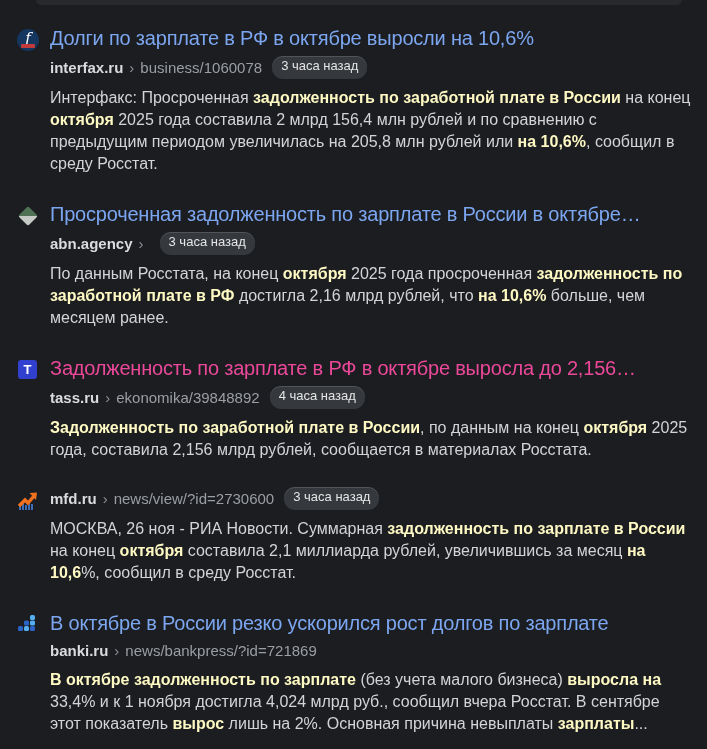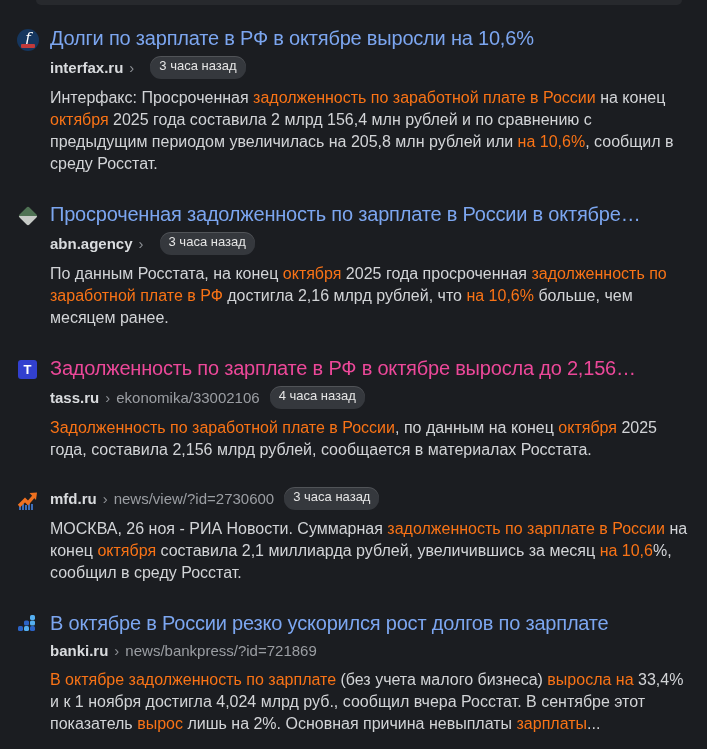--- a/index.html
+++ b/index.html
@@ -26,21 +26,21 @@
   .meta{font-size:15px;line-height:20px;margin-bottom:8px;color:#9b9ea3;display:flex;align-items:center}
   .domain{color:#d9dbde;font-weight:700;text-decoration:none;cursor:pointer}
   .sep{margin:0 6px;color:#8e9196}
   .path{color:#9b9ea3;text-decoration:none;cursor:pointer}
   .badge{
     margin-left:10px;font-size:13px;line-height:16px;padding:2px 9px 5px;
     background:#35383d;color:#e5e5e5;border-radius:11px;white-space:nowrap;
     box-shadow:inset 0 1px 0 rgba(255,255,255,.14);
   }
   .snippet{font-size:16px;line-height:22px;color:#d2d4d7}
-  .snippet .b{font-weight:400;color:#f97316}
+  .snippet .b{font-weight:700;color:#fef9c3}
   
   .ic-circle{width:22px;height:22px;border-radius:50%;background:#15365e;position:relative;margin:1px}
   .ic-f{
     position:absolute;left:0;top:-1px;width:22px;text-align:center;
     color:#fff;font-family:"DejaVu Serif",serif;font-style:italic;font-size:15px;line-height:20px;
   }
   .ic-red{position:absolute;left:4px;bottom:3px;width:14px;height:4px;background:#c23a3a;border-radius:1px}
   .ic-diamond{
     width:14px;height:14px;margin:5px auto 0;transform:rotate(45deg);
     background:linear-gradient(135deg,#4f7254 0 50%,#c6cac6 50% 100%);
@@ -62,20 +62,21 @@
         <div class="ic-circle">
           <span class="ic-f">ƒ</span>
           <span class="ic-red"></span>
         </div>
       </div>
     <div class="content">
       <a class="title"><span class="b">Долги по зарплате в РФ в октябре выросли на 10,6%</span></a>
       <div class="meta">
         <a class="domain">interfax.ru</a>
         <span class="sep">›</span>
+        <a class="path">business/1060078</a>
         <span class="badge">3 часа назад</span>
       </div>
       <div class="snippet"><span>Интерфакс: Просроченная </span><span class="b">задолженность по заработной плате в России</span><span> на конец </span><span class="b">октября</span><span> 2025 года составила 2 млрд 156,4 млн рублей и по сравнению с предыдущим периодом увеличилась на 205,8 млн рублей или </span><span class="b">на 10,6%</span><span>, сообщил в среду Росстат.</span></div>
     </div>
   </div>
 
   <div class="result">
     <div class="favicon">
         <div class="ic-diamond"></div>
       </div>
@@ -92,21 +93,21 @@
 
   <div class="result visited">
     <div class="favicon">
         <div class="ic-tass">T</div>
       </div>
     <div class="content">
       <a class="title"><span class="b">Задолженность по зарплате в РФ в октябре выросла</span><span> до 2,156…</span></a>
       <div class="meta">
         <a class="domain">tass.ru</a>
         <span class="sep">›</span>
-        <a class="path">ekonomika/33002106</a>
+        <a class="path">ekonomika/39848892</a>
         <span class="badge">4 часа назад</span>
       </div>
       <div class="snippet"><span class="b">Задолженность по заработной плате в России</span><span>, по данным на конец </span><span class="b">октября</span><span> 2025 года, составила 2,156 млрд рублей, сообщается в материалах Росстата.</span></div>
     </div>
   </div>
 
   <div class="result">
     <div class="favicon"><svg width="23" height="23" viewBox="0 0 23 23">
           <g fill="#3d6db8">
             <rect x="3" y="16" width="2" height="4"></rect>

